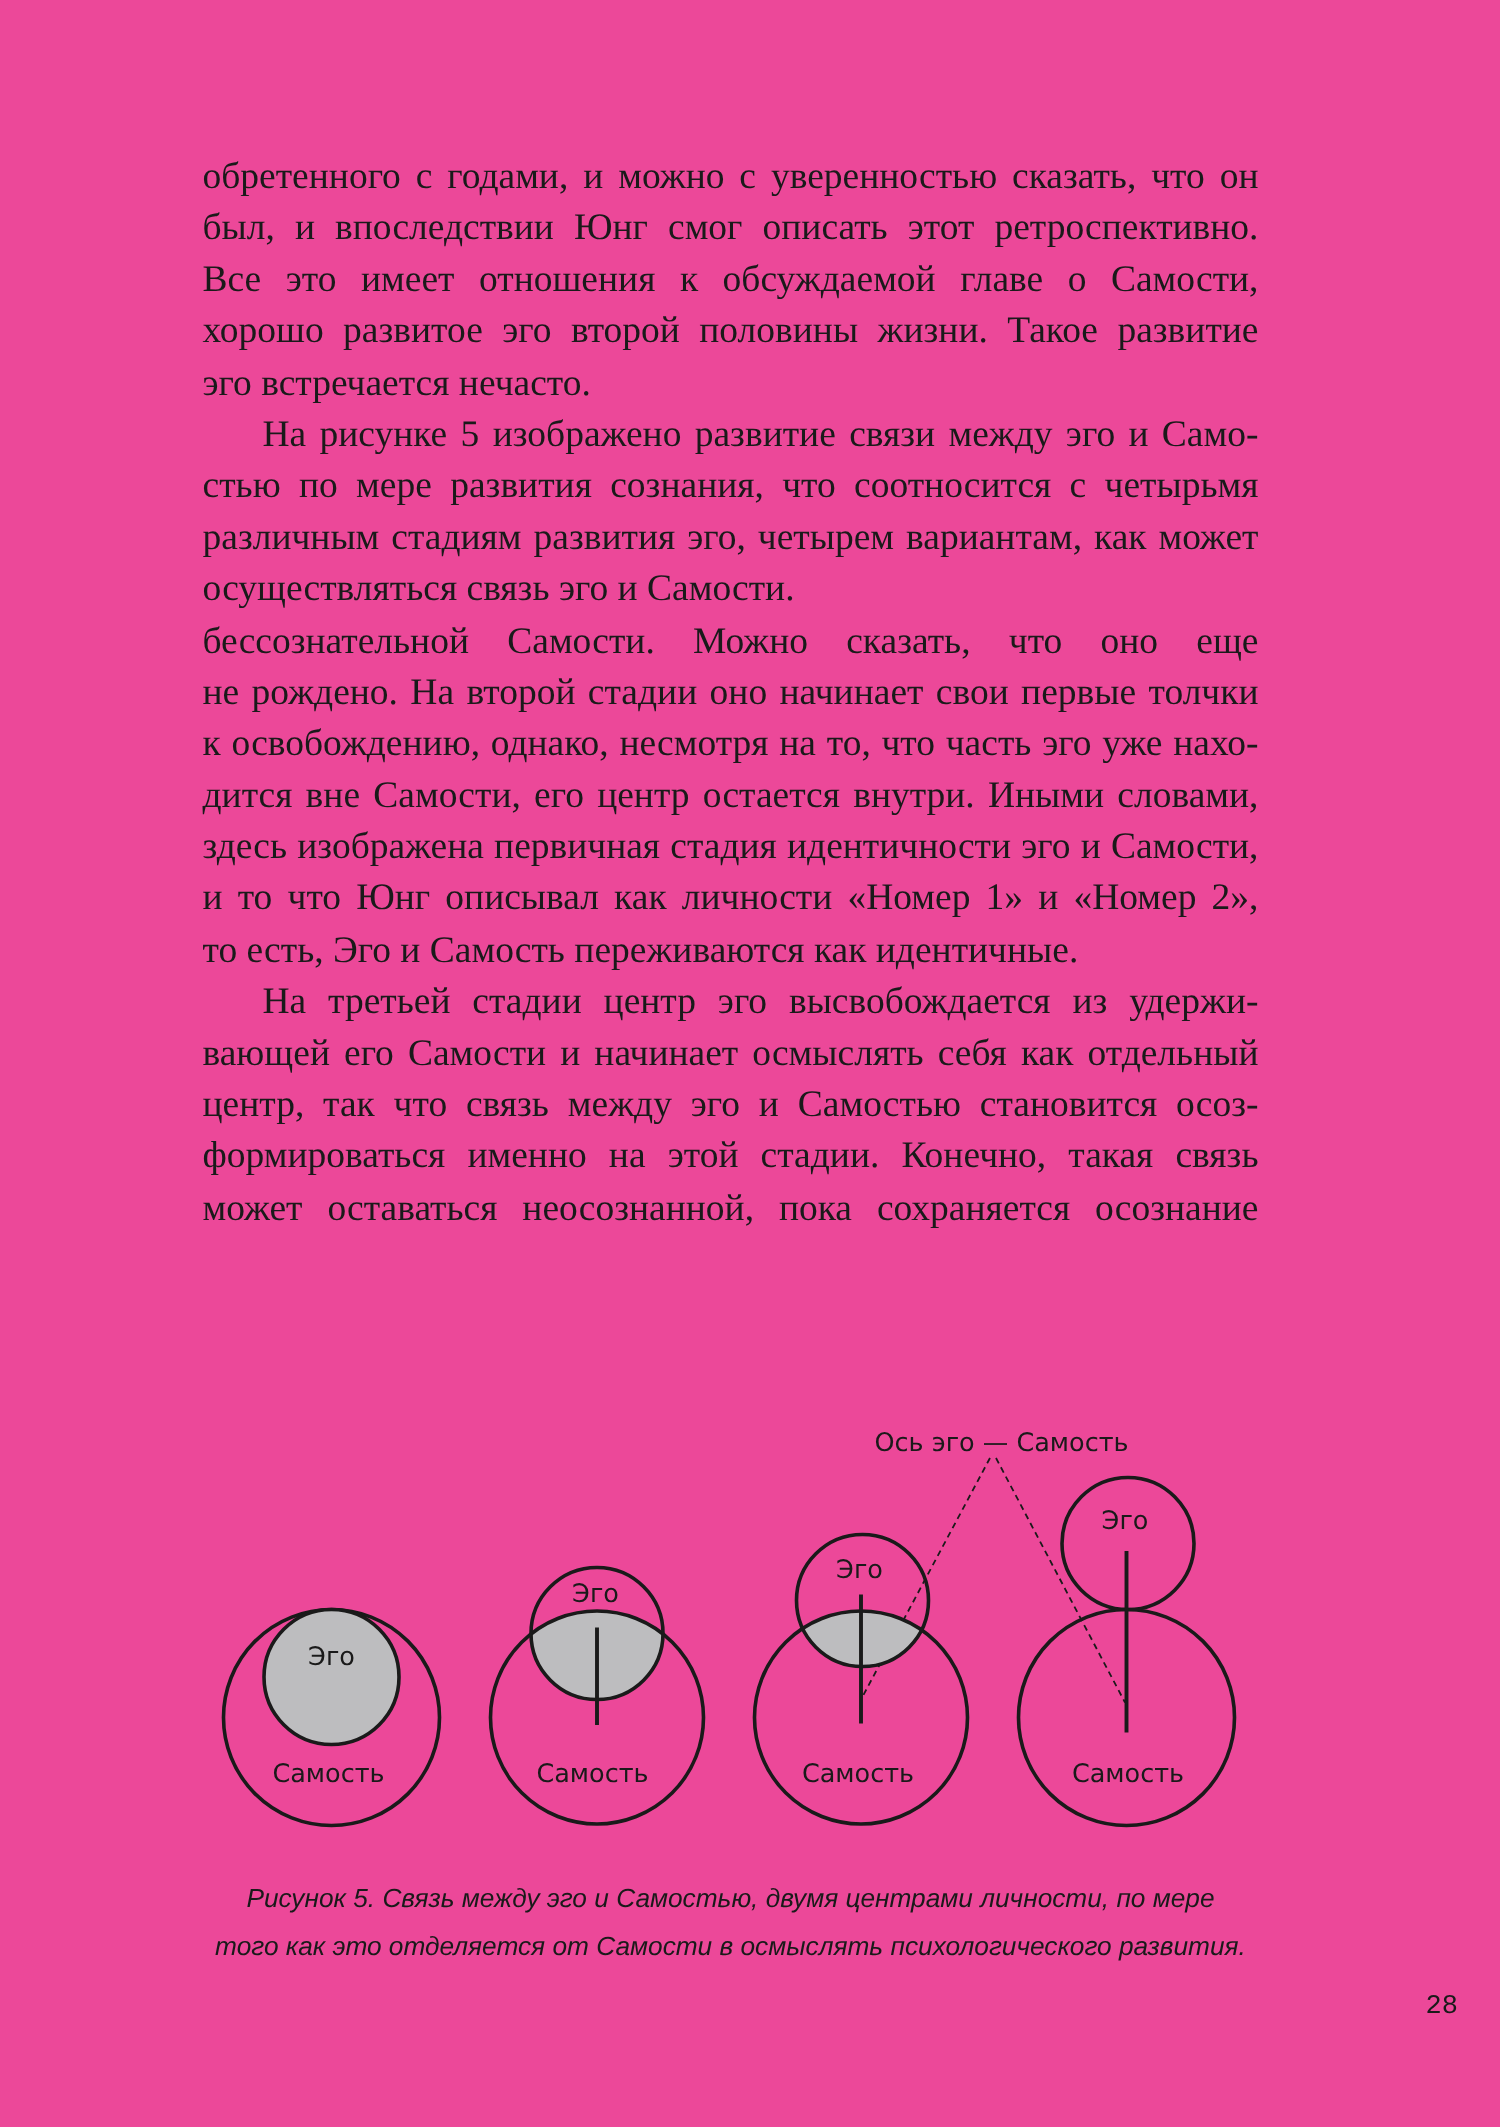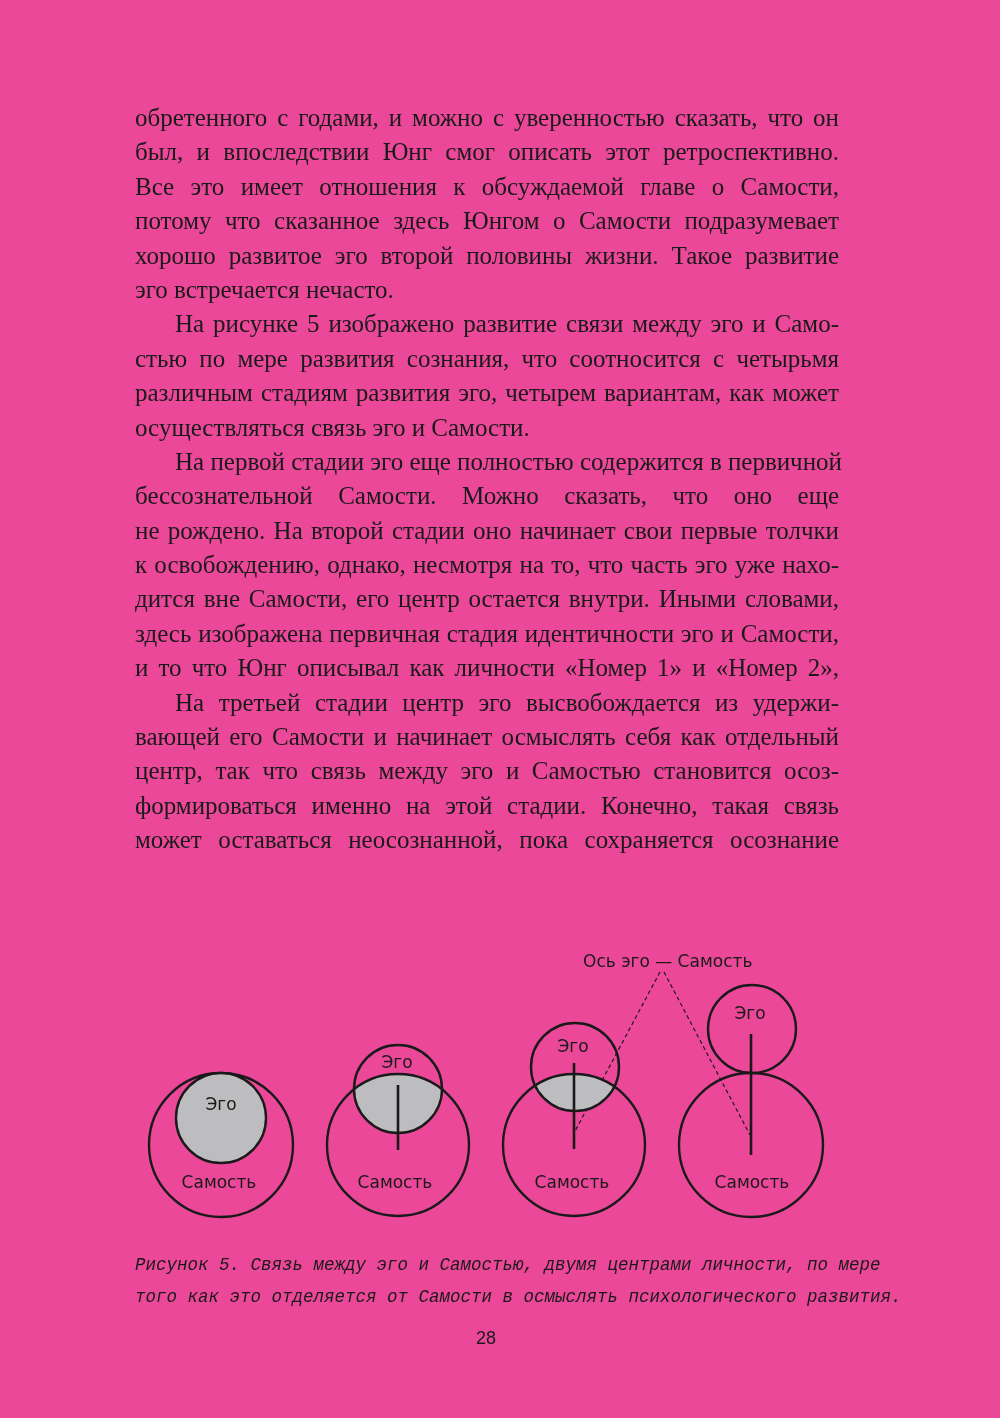--- a/index.html
+++ b/index.html
@@ -12,57 +12,56 @@
   }
   .para { margin: 0; text-align: justify; }
   .para .line { display: block; text-align: justify; text-align-last: justify; white-space: nowrap; height: 34.4px; }
   .para .line.last { text-align-last: left; }
   .para .line.indent { padding-left: 40px; }
   .figure { position: absolute; left: 0; top: 930px; width: 856px; height: 310px; }
   .figure svg { position: absolute; left: 0; top: 0; }
   .fig-text { font-family: "DejaVu Sans", "Liberation Sans", sans-serif; font-size: 17px; fill: #1a1a1a; }
   .caption {
     position: absolute; left: 135px; width: 704px; top: 1249px;
-    font-family: Liberation Mono, monospace; font-style: italic;
+    font-family: Liberation Sans, sans-serif; font-style: italic;
     font-size: 17.5px; line-height: 32px; color: #1a1a1a; text-align: center;
   }
   .caption .line { display: block; white-space: nowrap; }
   .page-number {
-    position: absolute; left: 0; width: 972px; top: 1328px; text-align: center;
-    font-family: Liberation Sans, sans-serif; font-size: 18px; color: #1a1a1a;
+    position: absolute; left: 0; width: 972px; top: 1328px; text-align: right;
+    font-family: Liberation Mono, monospace; font-size: 18px; color: #1a1a1a;
   }
 </style>
 </head>
 <body>
 
 <div class="page">
 
   <div class="text-block">
     <p class="para">
       <span class="line">обретенного с годами, и можно с уверенностью сказать, что он</span>
       <span class="line">был, и впоследствии Юнг смог описать этот ретроспективно.</span>
       <span class="line">Все это имеет отношения к обсуждаемой главе о Самости,</span>
-      <span class="line">потому что сказанное здесь Юнгом о Самости подразумевает</span>
       <span class="line">хорошо развитое эго второй половины жизни. Такое развитие</span>
       <span class="line last">эго встречается нечасто.</span>
     </p>
     <p class="para">
       <span class="line indent">На рисунке 5 изображено развитие связи между эго и Само-</span>
       <span class="line">стью по мере развития сознания, что соотносится с четырьмя</span>
       <span class="line">различным стадиям развития эго, четырем вариантам, как может</span>
       <span class="line last">осуществляться связь эго и Самости.</span>
     </p>
     <p class="para">
-      <span class="line indent">На первой стадии эго еще полностью содержится в первичной</span>
       <span class="line">бессознательной Самости. Можно сказать, что оно еще</span>
       <span class="line">не рождено. На второй стадии оно начинает свои первые толчки</span>
       <span class="line">к освобождению, однако, несмотря на то, что часть эго уже нахо-</span>
       <span class="line">дится вне Самости, его центр остается внутри. Иными словами,</span>
       <span class="line">здесь изображена первичная стадия идентичности эго и Самости,</span>
       <span class="line">и то что Юнг описывал как личности «Номер 1» и «Номер 2»,</span>
+      <span class="line last">то есть, Эго и Самость переживаются как идентичные.</span>
     </p>
     <p class="para">
       <span class="line indent">На третьей стадии центр эго высвобождается из удержи-</span>
       <span class="line">вающей его Самости и начинает осмыслять себя как отдельный</span>
       <span class="line">центр, так что связь между эго и Самостью становится осоз-</span>
       <span class="line">формироваться именно на этой стадии. Конечно, такая связь</span>
       <span class="line">может оставаться неосознанной, пока сохраняется осознание</span>
     </p>
   </div>
 

